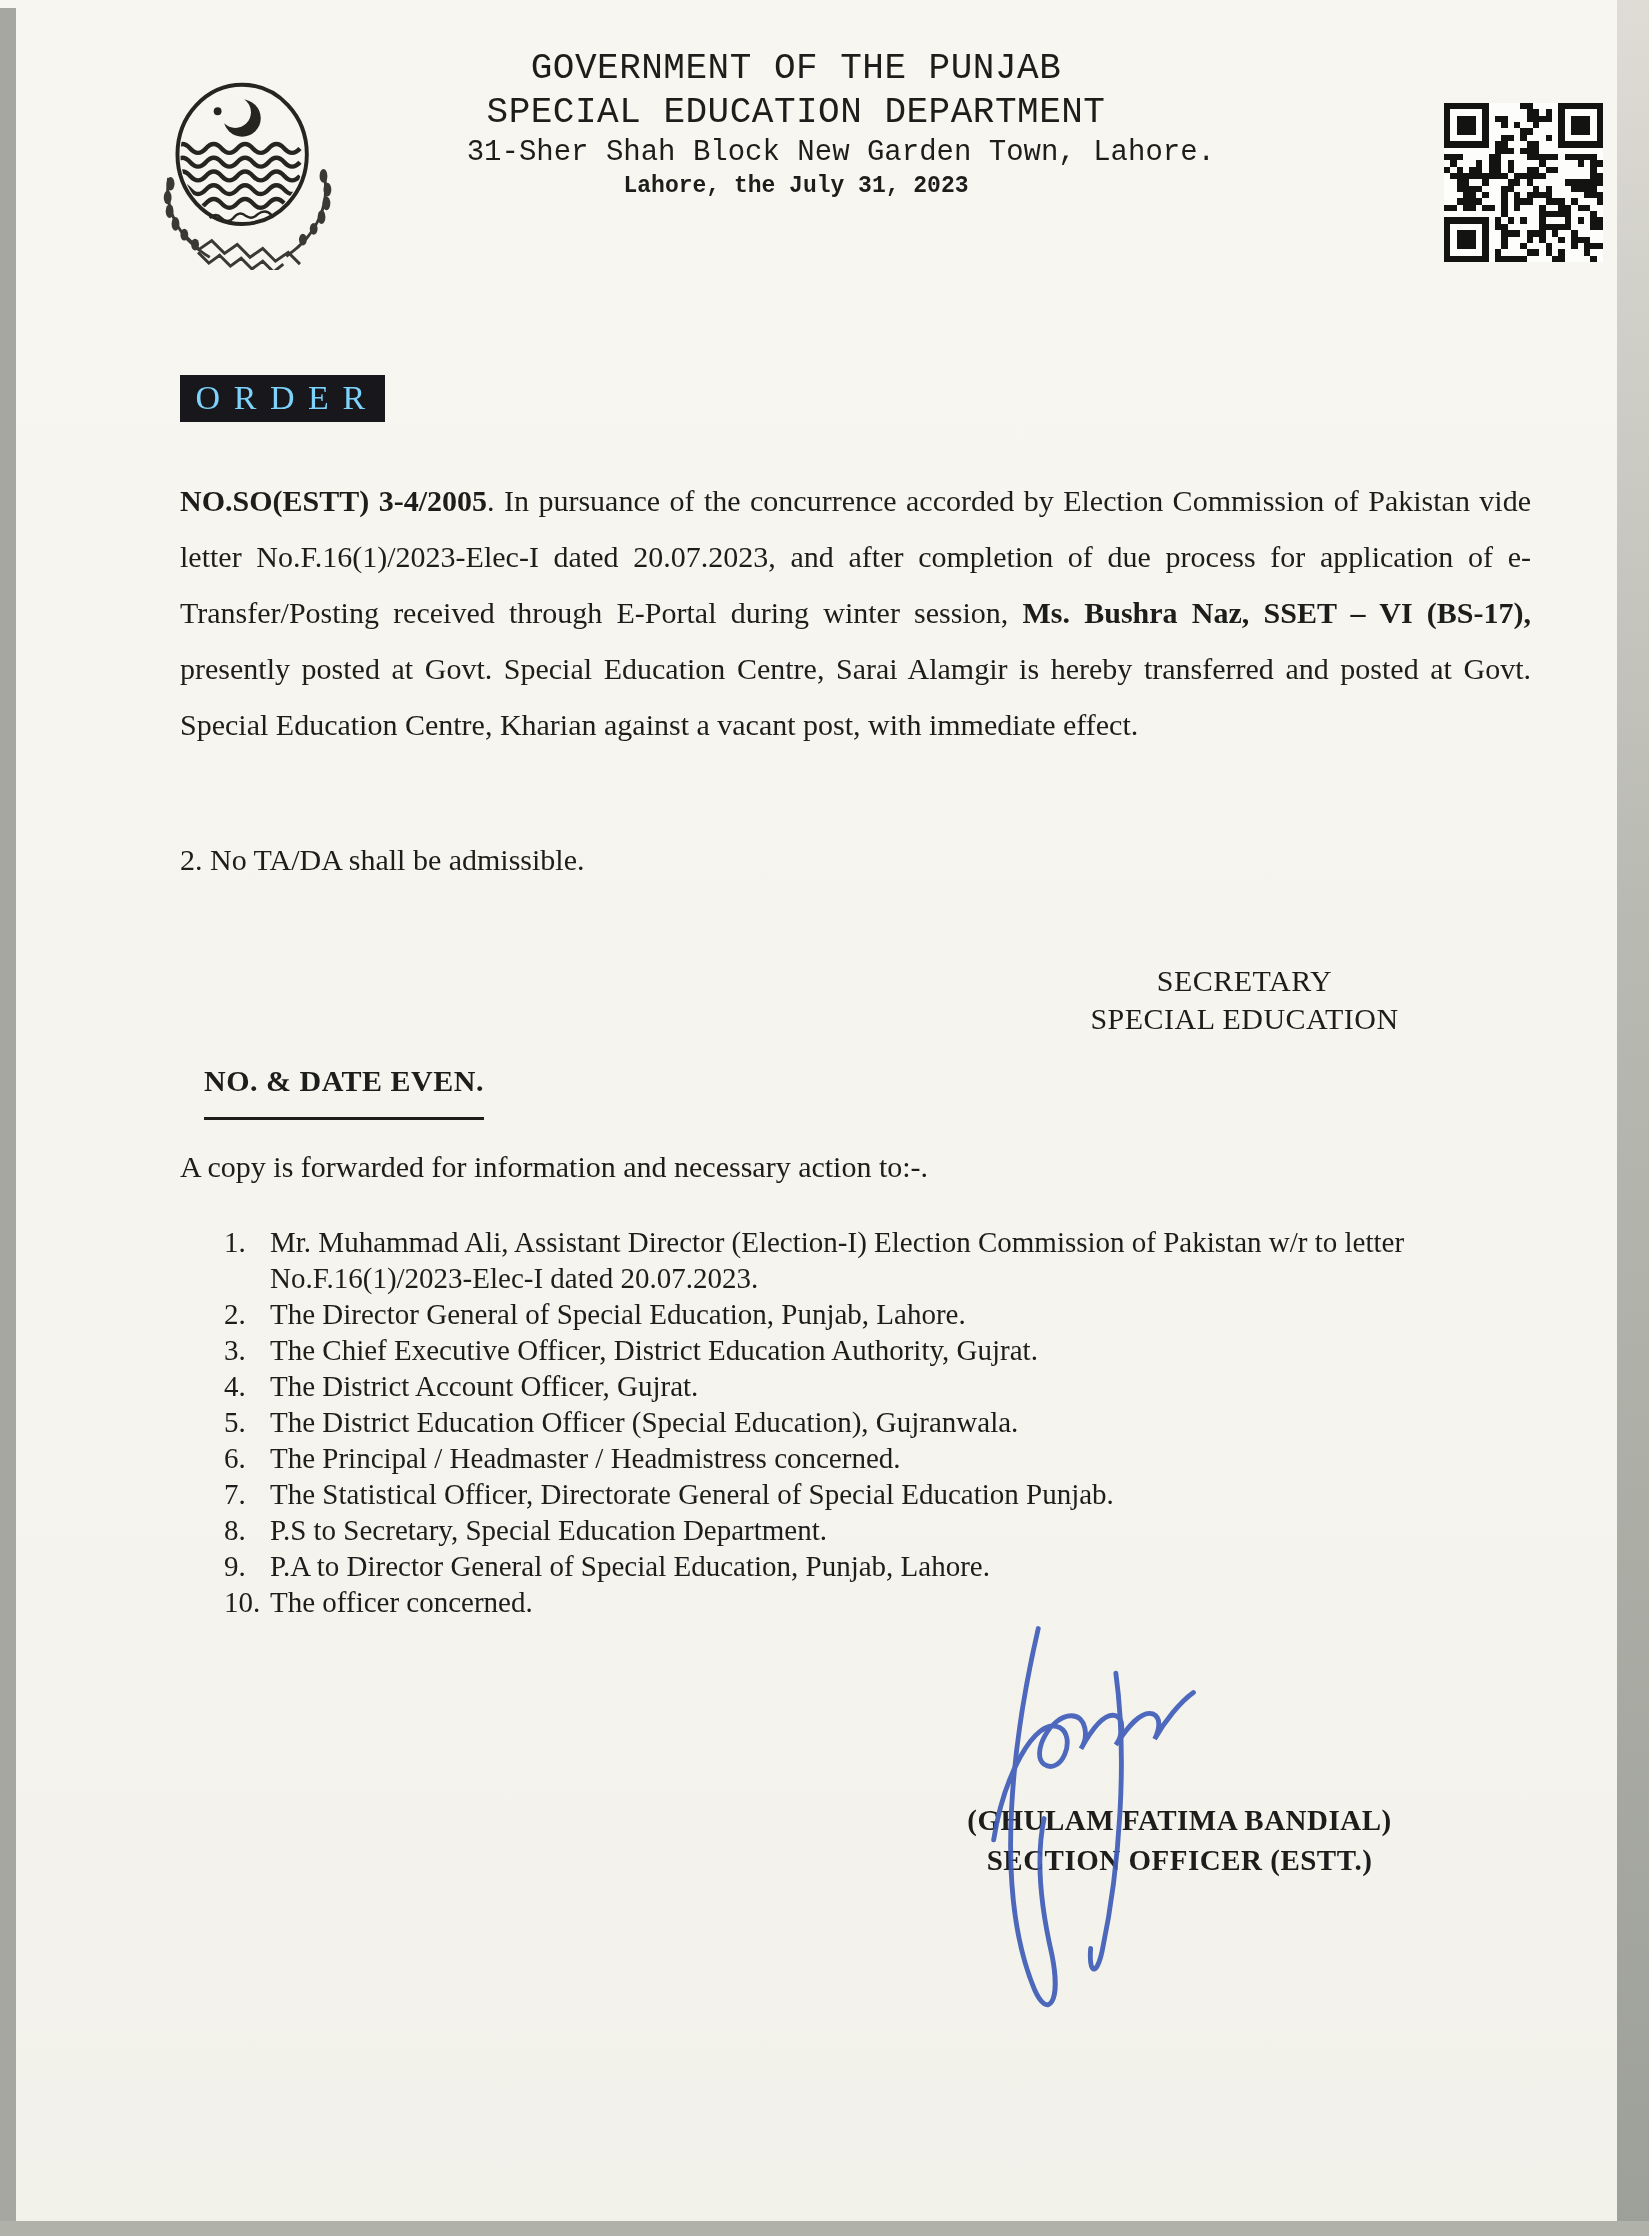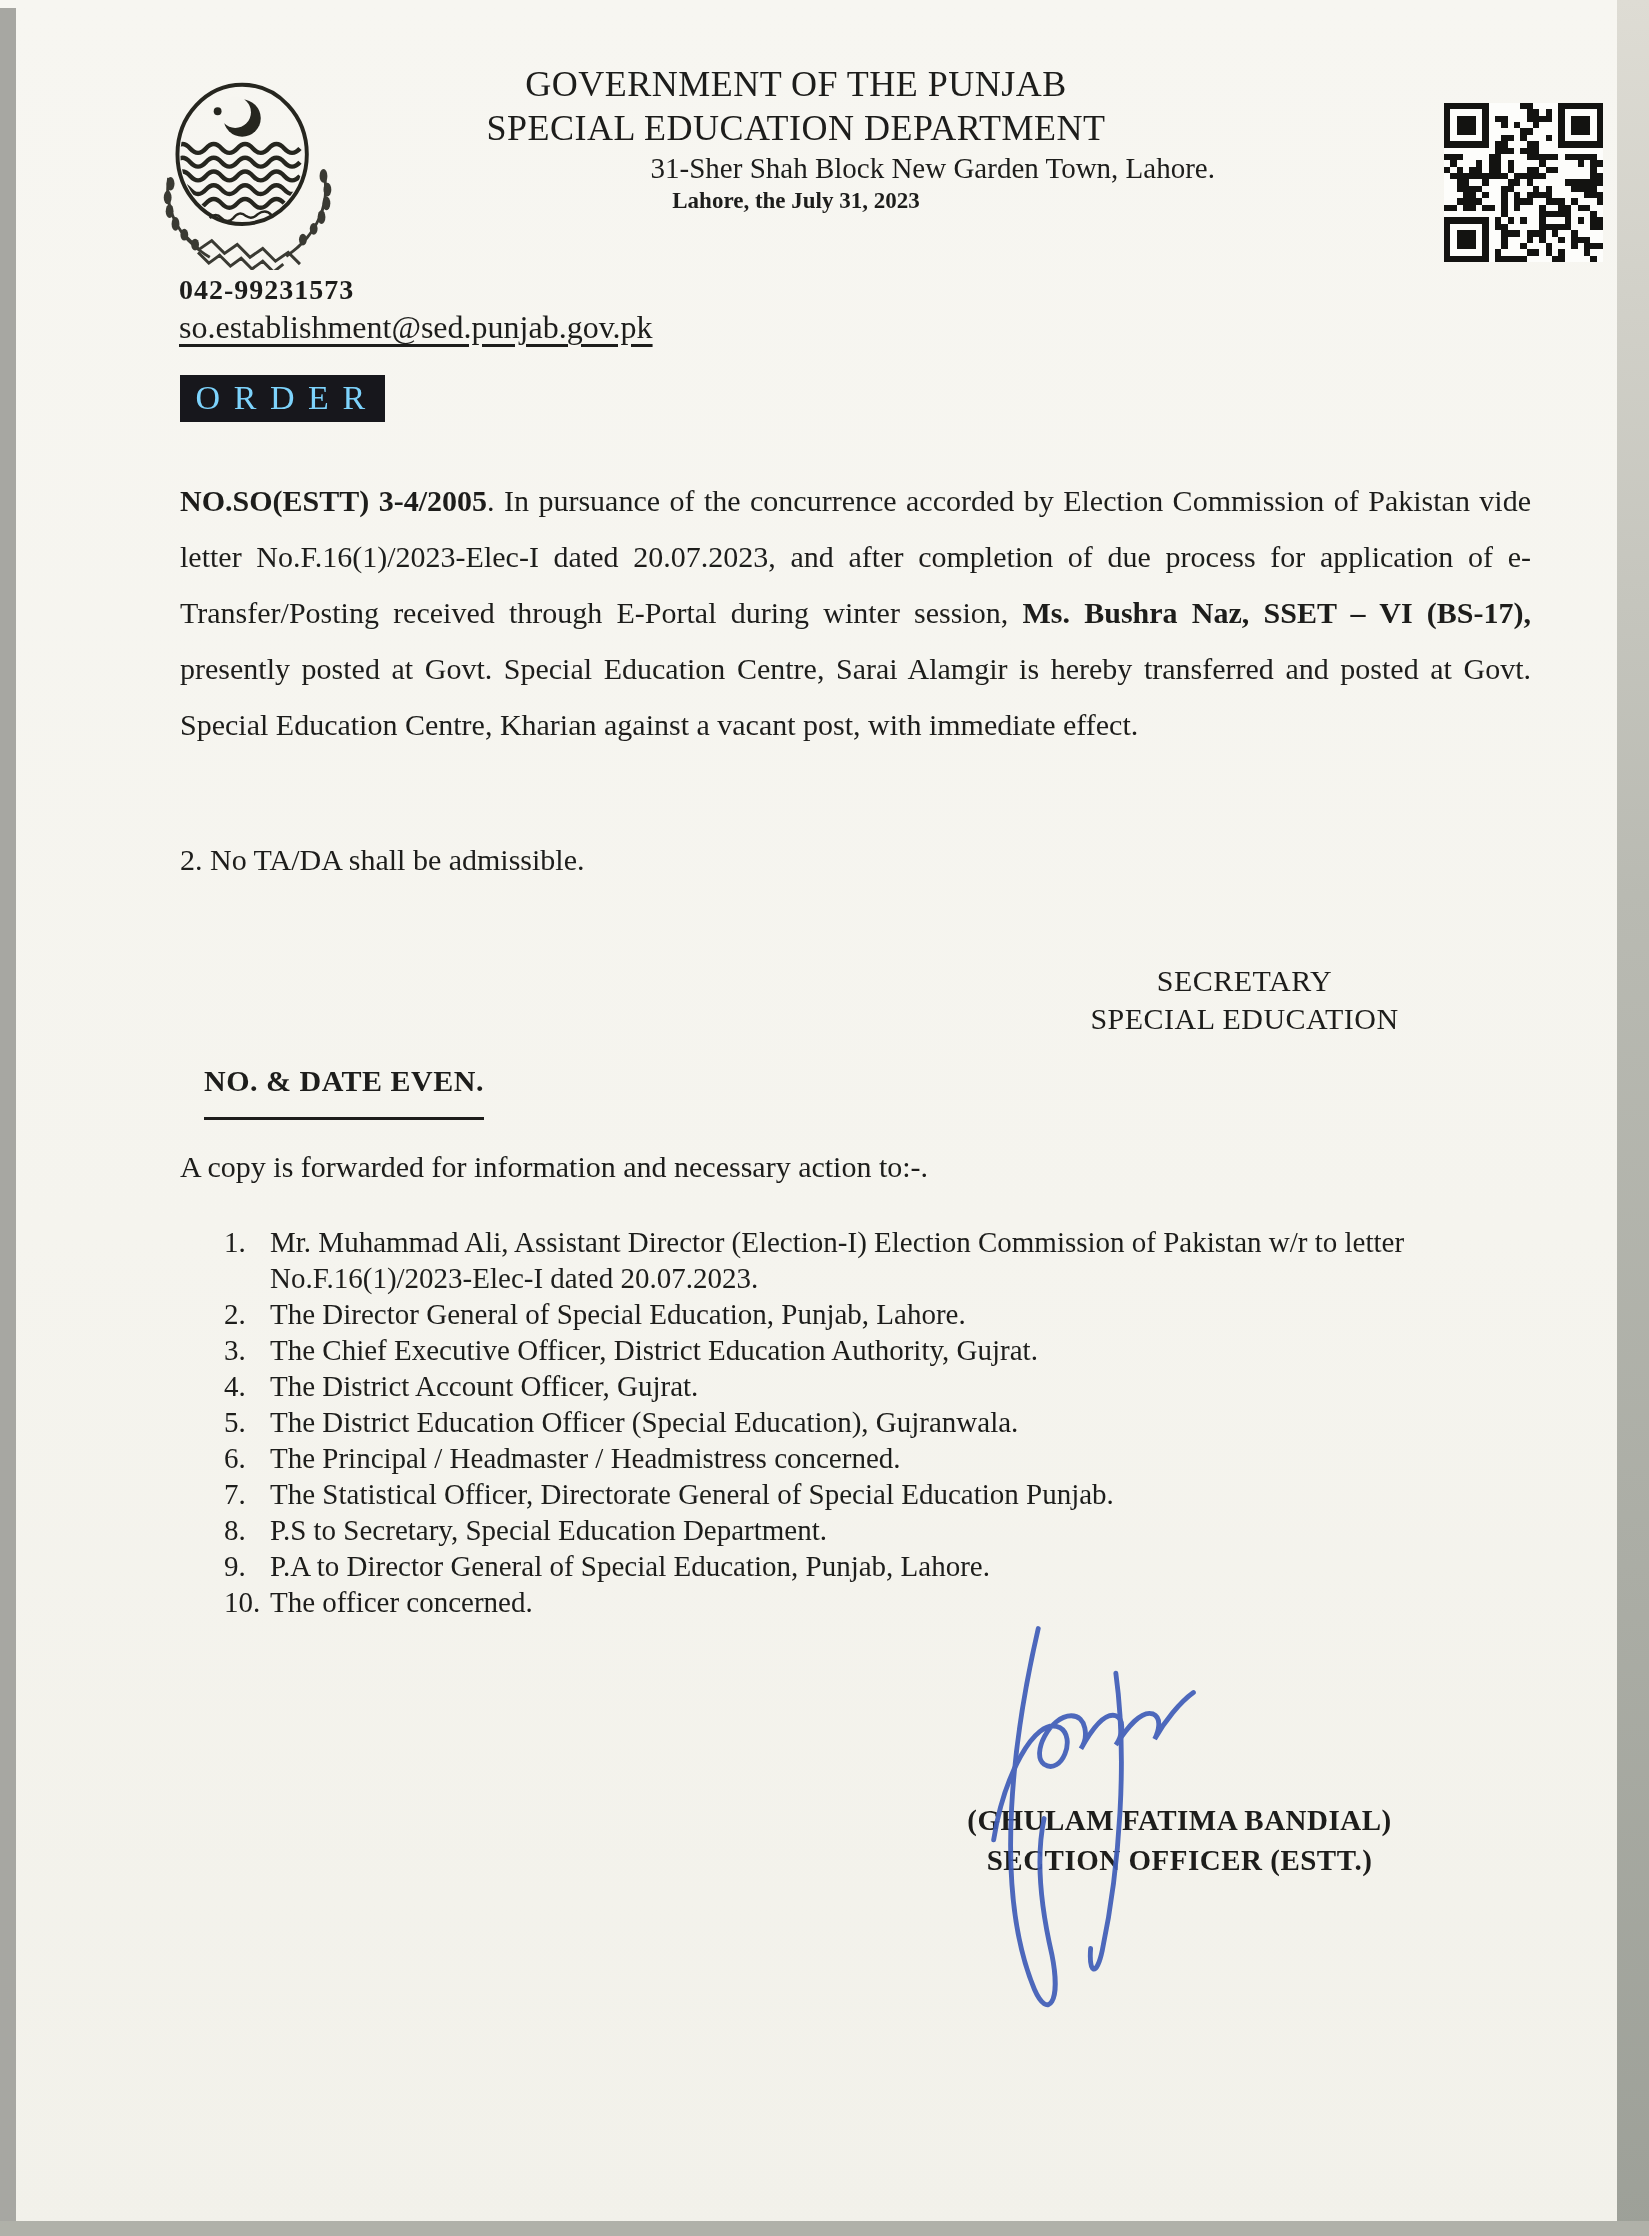--- a/index.html
+++ b/index.html
@@ -8,21 +8,21 @@
     background:linear-gradient(180deg,#f7f6f1 0%,#f5f4ee 55%,#f2f1ea 100%);
     font-family:"Liberation Serif",serif;color:#1d1d1b;
   }
   .edge-left{position:absolute;left:0;top:7.8px;width:15.5px;height:2229px;background:#a7a7a2;}
   .edge-right{position:absolute;right:0;top:0;width:33px;height:100%;
     background:linear-gradient(180deg,#dedcd4 0%,#b9bab2 40%,#9da098 100%);}
   .edge-bottom{position:absolute;left:0;bottom:0;width:100%;height:16.5px;background:#b0b1a9;}
 
   .logo{position:absolute;left:151px;top:74px;width:196px;height:196px;}
 
-  .header-block{position:absolute;left:377px;top:62px;width:838px;text-align:center;}
+  .header-block{position:absolute;left:377px;top:47px;width:838px;text-align:center;font-family:Liberation Mono, monospace;}
   .h-title{font-size:36px;line-height:44px;letter-spacing:0.5px;}
   .h-addr{font-size:29px;line-height:36px;text-align:right;}
   .h-date{font-size:23px;font-weight:bold;line-height:30px;}
 
   .qr{position:absolute;left:1442px;top:103px;width:163px;height:159px;}
 
   .contact{position:absolute;left:179px;top:272px;}
   .phone{font-weight:bold;font-size:28px;line-height:35px;letter-spacing:1px;}
   .email{font-size:32px;line-height:41px;text-decoration:underline;text-underline-offset:5.8px;}
 
@@ -318,24 +318,20 @@
         <rect x="2" y="2" width="3" height="3" fill="#131311"></rect>
         <rect x="18" y="0" width="7" height="7" fill="#131311"></rect>
         <rect x="19" y="1" width="5" height="5" fill="#fdfdfb"></rect>
         <rect x="20" y="2" width="3" height="3" fill="#131311"></rect>
         <rect x="0" y="18" width="7" height="7" fill="#131311"></rect>
         <rect x="1" y="19" width="5" height="5" fill="#fdfdfb"></rect>
         <rect x="2" y="20" width="3" height="3" fill="#131311"></rect>
       </svg>
   </div>
 
-  <div class="contact">
-    <div class="phone">042-99231573</div>
-    <div class="email">so.establishment@sed.punjab.gov.pk</div>
-  </div>
 
   <div class="order-box">ORDER</div>
 
   <div class="body-para"><b>NO.SO(ESTT) 3-4/2005</b><span>. In pursuance of the concurrence accorded by Election Commission of Pakistan vide letter No.F.16(1)/2023-Elec-I dated 20.07.2023, and after completion of due process for application of e-Transfer/Posting received through E-Portal during winter session, </span><b>Ms. Bushra Naz, SSET – VI (BS-17),</b><span> presently posted at Govt. Special Education Centre, Sarai Alamgir is hereby transferred and posted at Govt. Special Education Centre, Kharian against a vacant post, with immediate effect.</span></div>
 
   <div class="para2">2. No TA/DA shall be admissible.</div>
 
   <div class="secretary">
     <div>SECRETARY</div>
     <div>SPECIAL EDUCATION</div>

